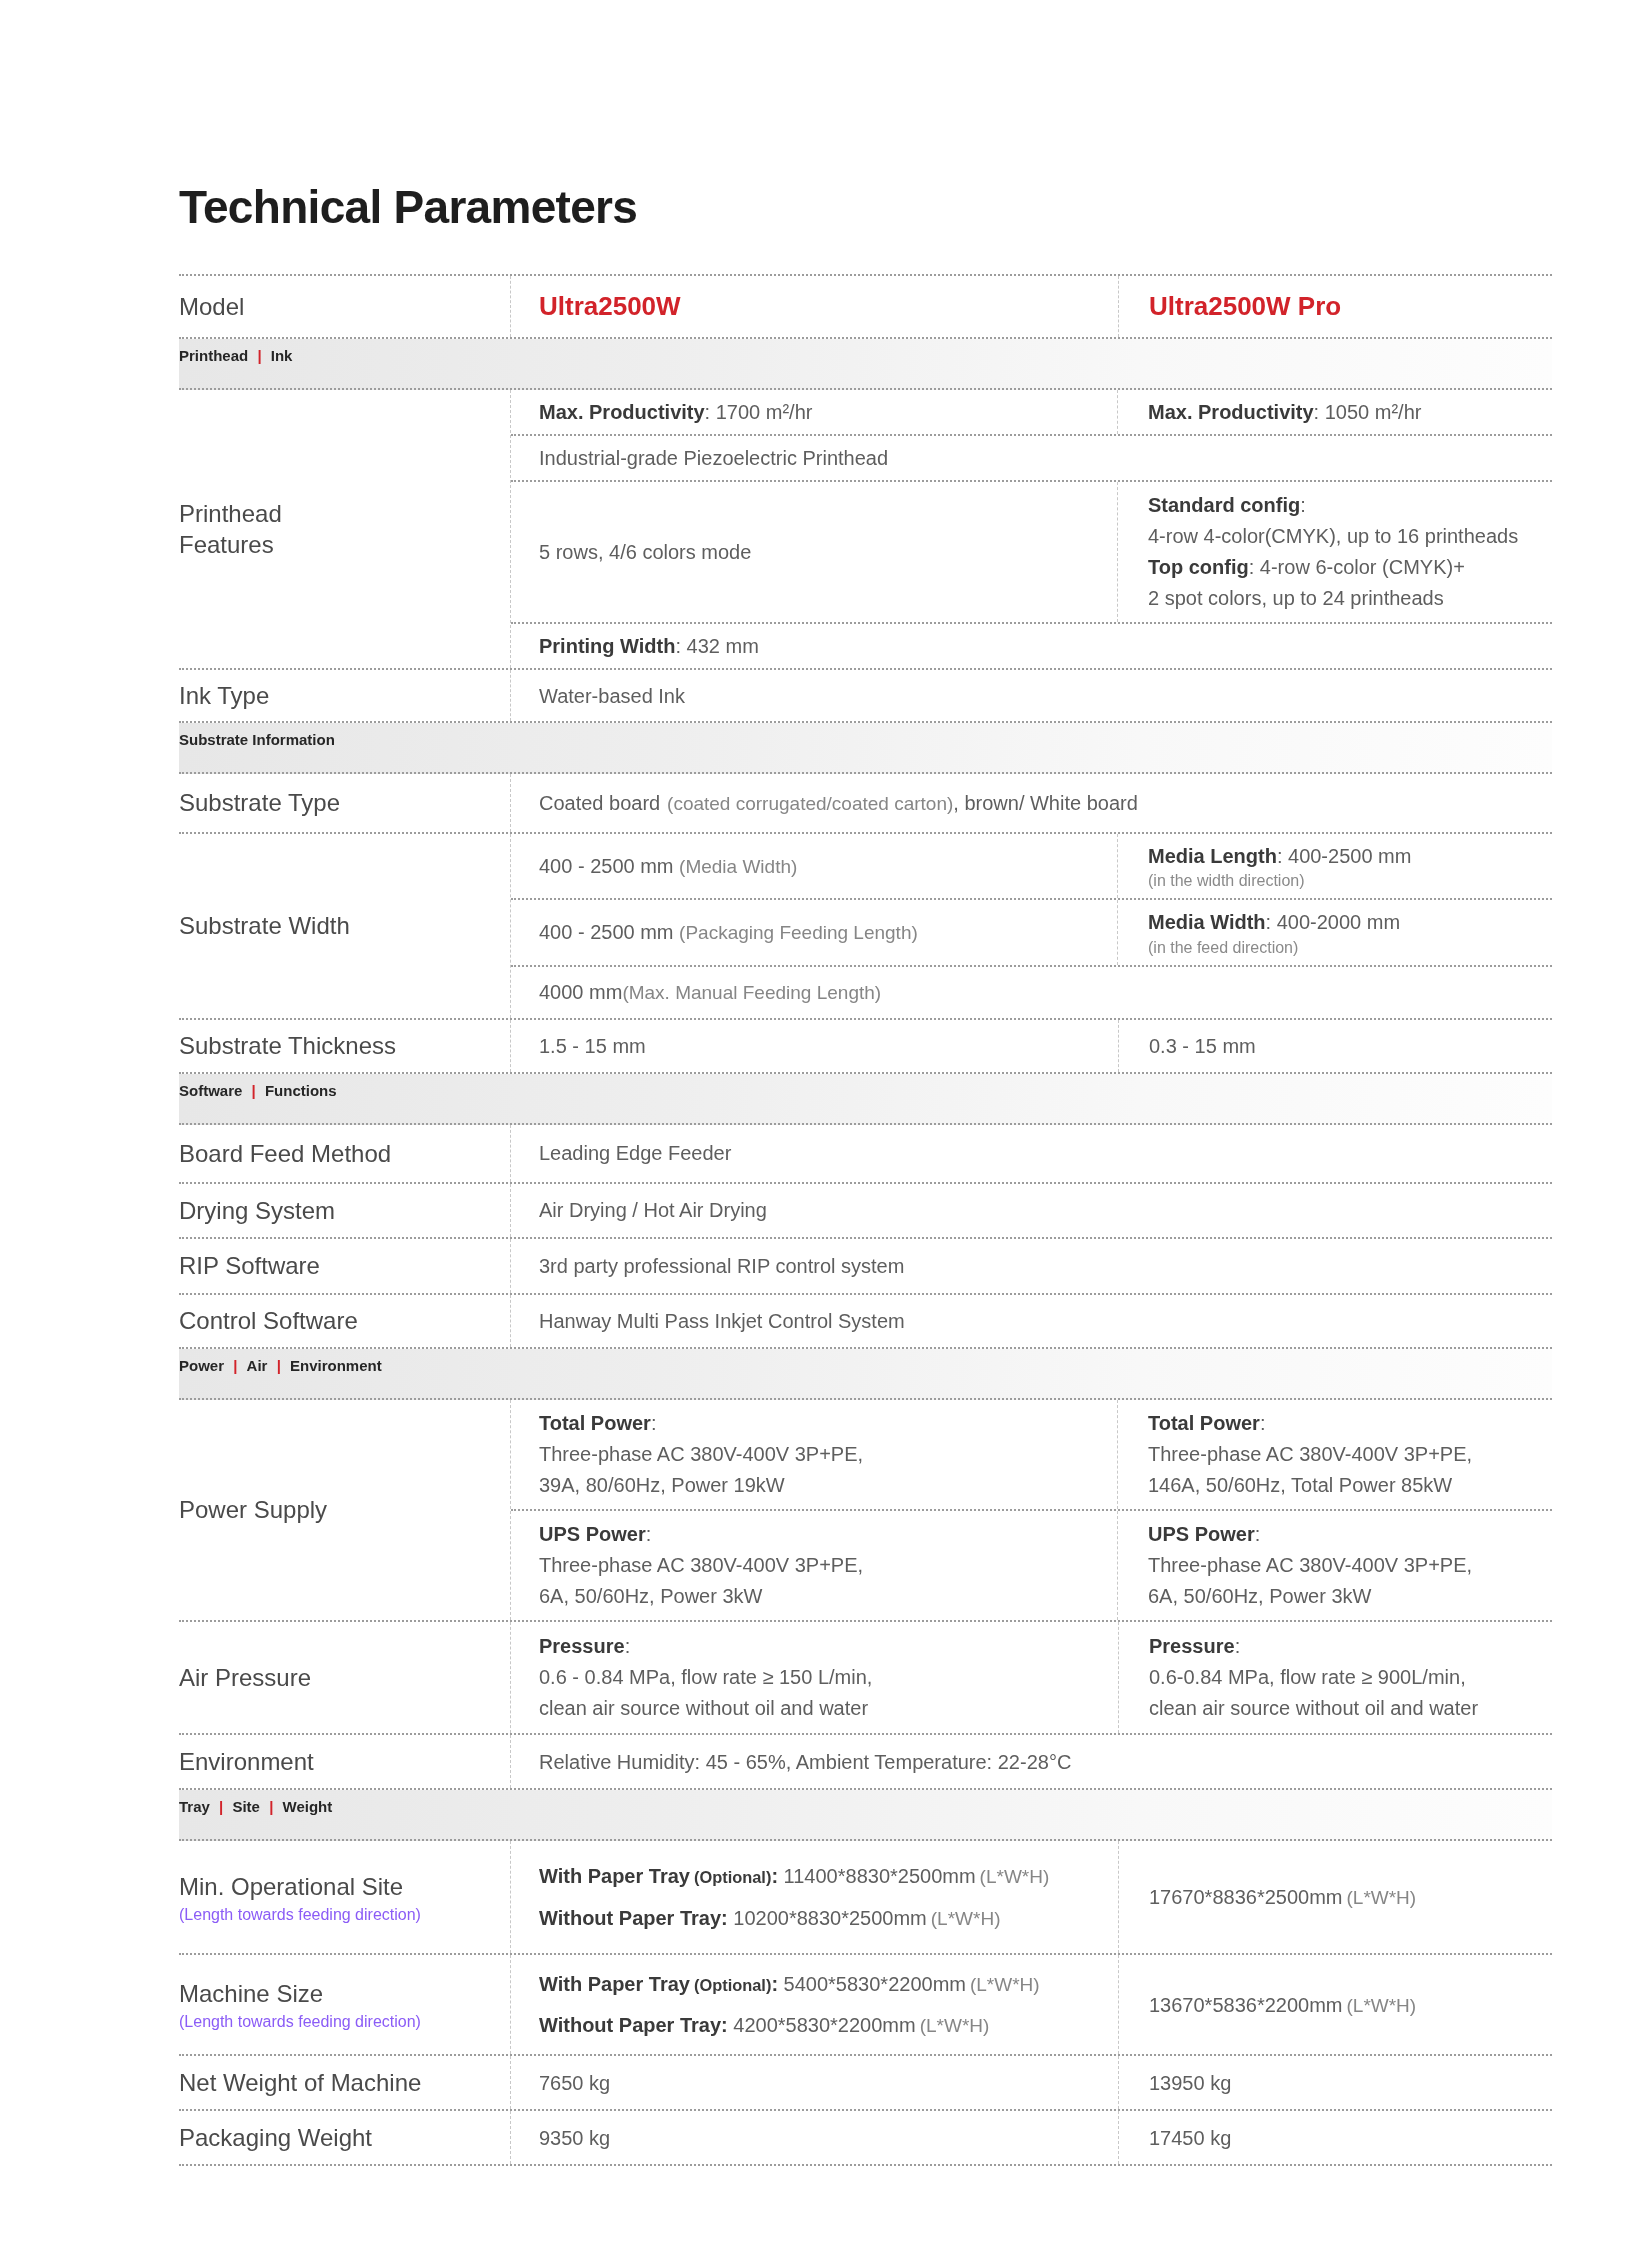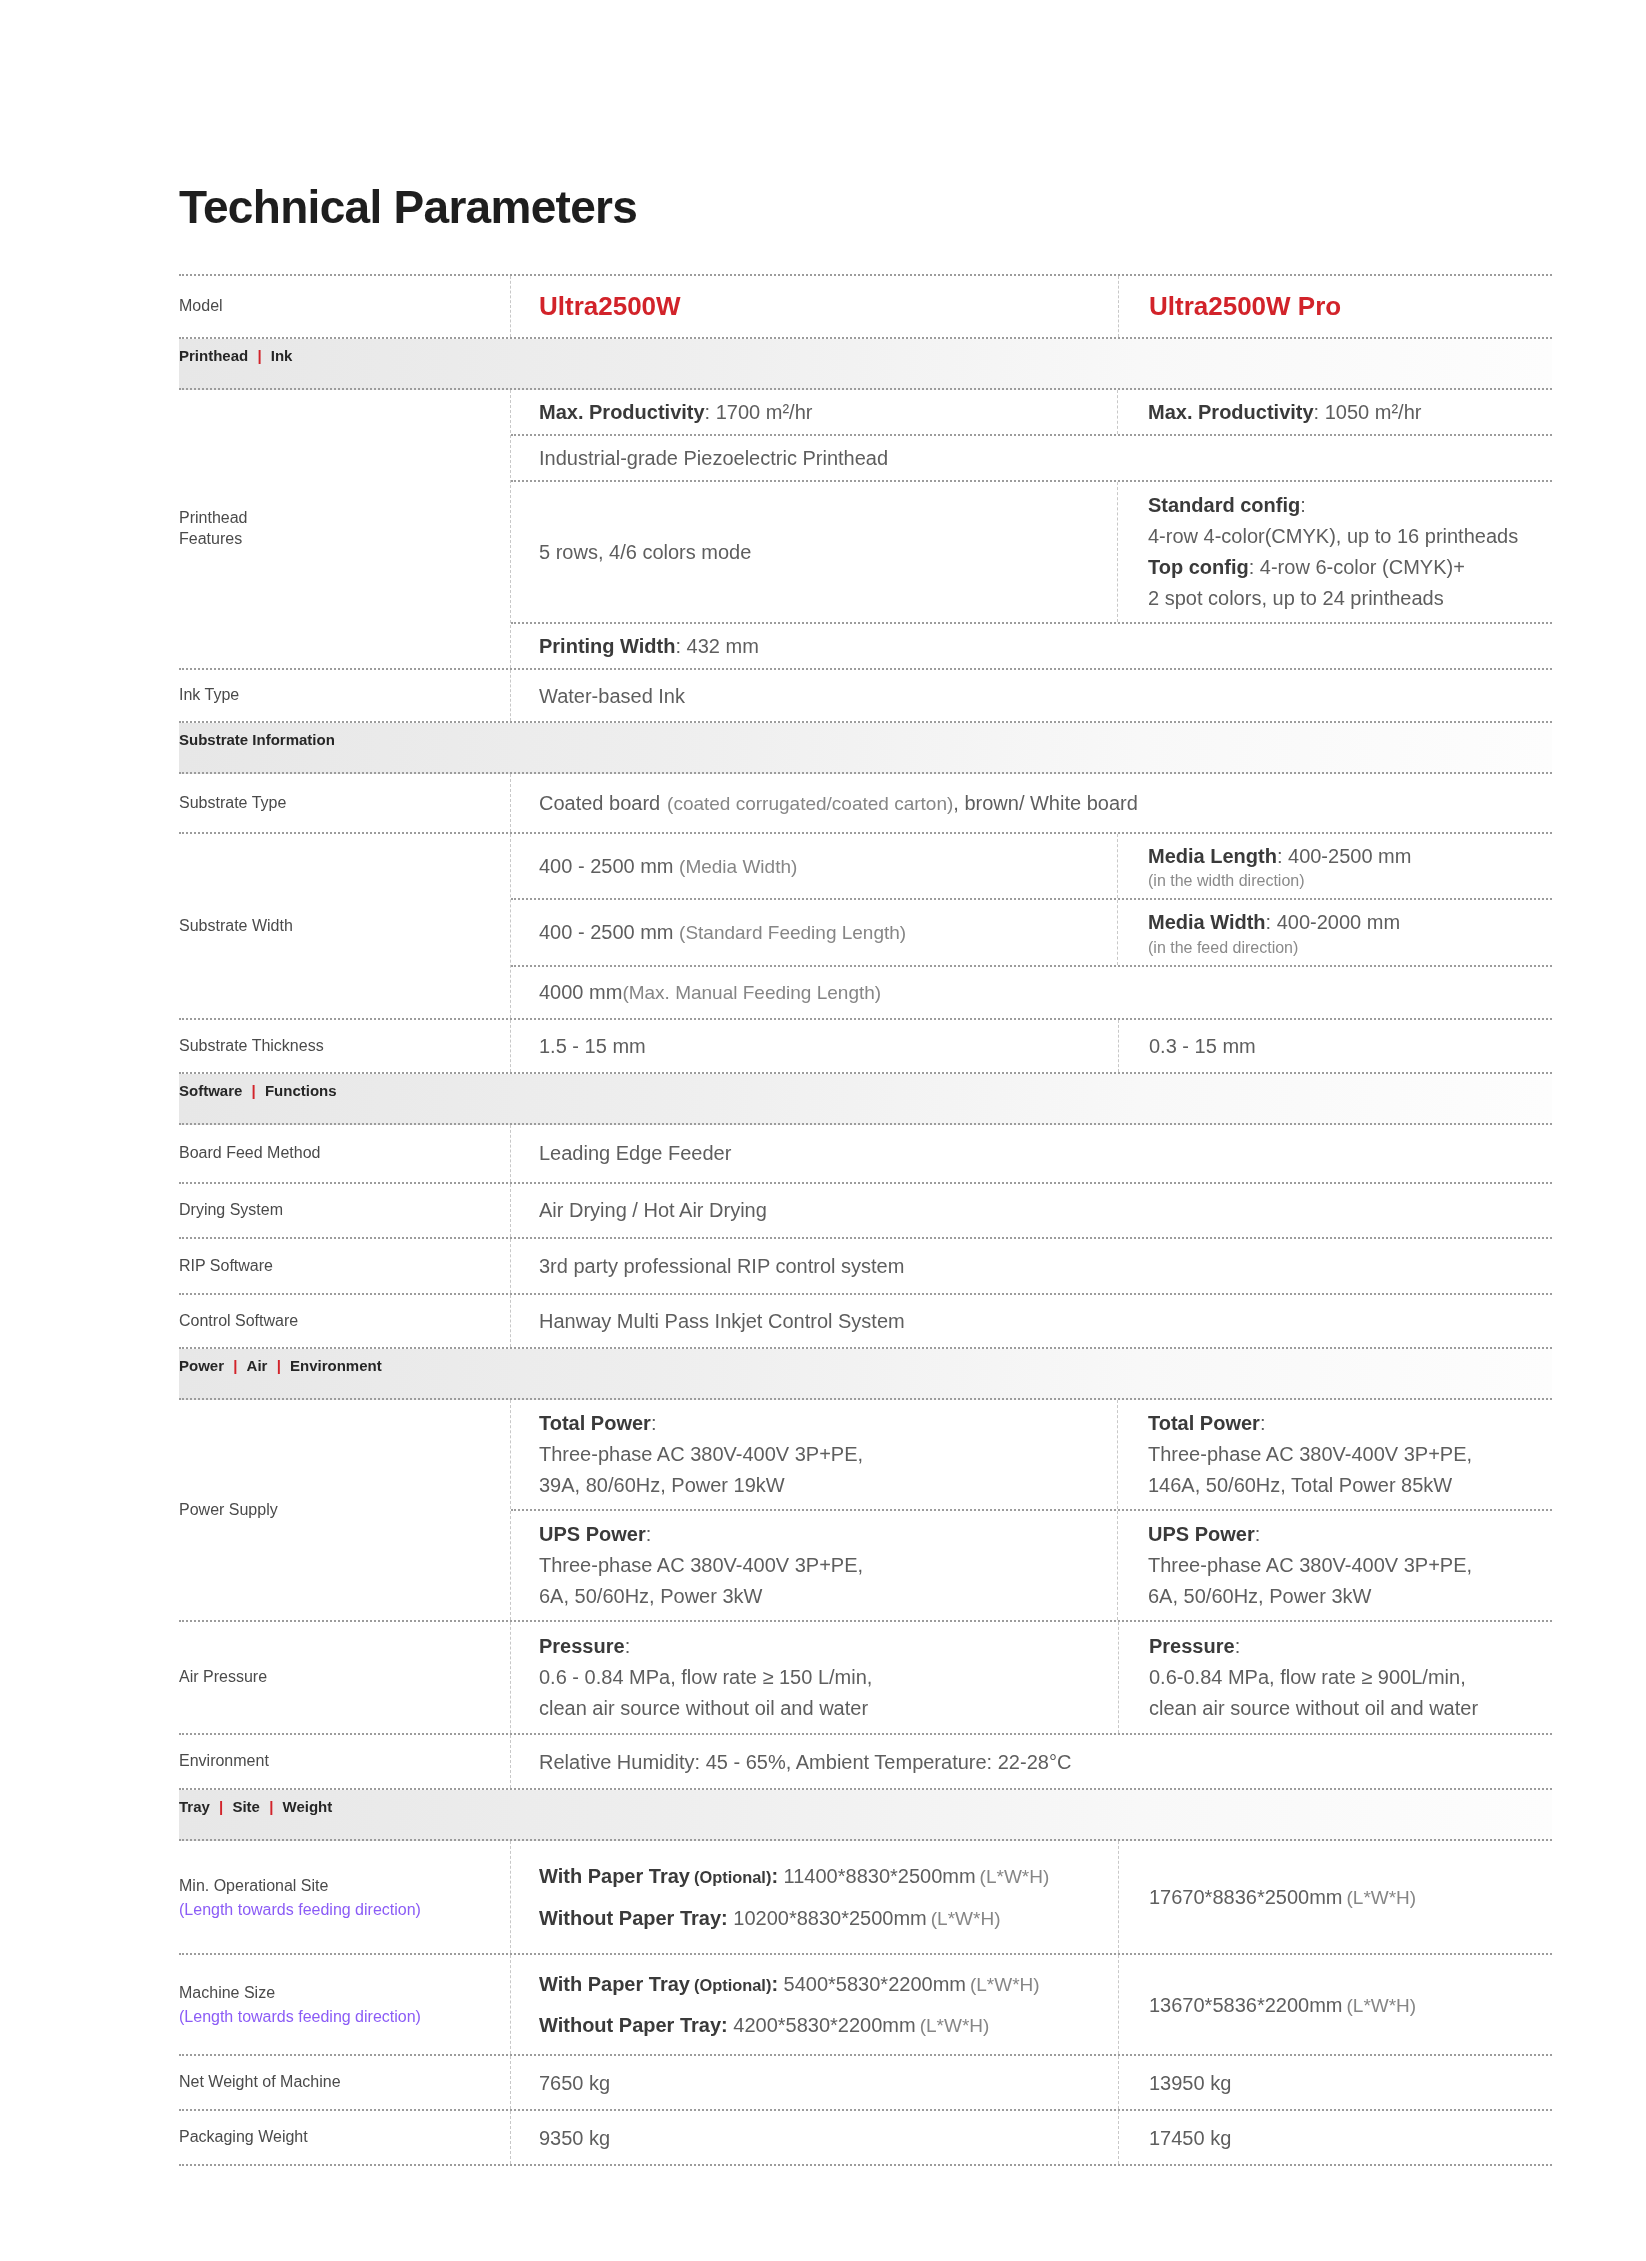--- a/index.html
+++ b/index.html
@@ -37,21 +37,21 @@
   .g2{padding:8px 13px 8px 28px;}
   .g3{border-left:1.3px dashed var(--dash);padding:8px 10.5px 8px 30px;}
   .sub.full .g2{padding-right:26px;}
 
   
   .band{border-bottom:2px dotted var(--dot);background:linear-gradient(90deg,#e7e7e7 0%,#eeeeee 35%,#f8f8f8 70%,#fdfdfd 100%);
         min-height:51px;padding:8px 0 0 0;font-size:15px;font-weight:700;color:#262626;}
   .bsep{color:var(--accent);font-weight:700;margin:0 9.2px;}
 
   
-  .lbl{font-size:16px;color:var(--label);line-height:1.3;}
+  .lbl{font-size:24px;color:var(--label);line-height:1.3;}
   .lbl-sub{font-size:16px;color:#8b5cf6;margin-top:4px;}
   .v{font-size:20px;color:var(--val);line-height:1.4;}
   .b{font-weight:700;color:var(--valb);}
   .sm{font-size:19px;color:var(--sm);margin-left:4px;}
   .sm-b{font-size:16.4px;font-weight:700;color:var(--valb);margin-left:4px;}
   .model-name{font-size:26px;font-weight:800;color:var(--accent);letter-spacing:0;}
   .lines div{line-height:1.55;}
   .subnote{font-size:16px;color:#8a8a8a;margin-top:1.3px;line-height:1.2;}
   .stack > div + div{margin-top:13px;}
 </style>
@@ -149,21 +149,21 @@
           <div class="g2 v">
             <span><span>400 - 2500 mm </span><span class="sm" style="margin-left:0">(Media Width)</span></span>
           </div>
           <div class="g3 v">
             <span><span class="b">Media Length</span><span>: 400-2500 mm</span></span>
             <span class="subnote">(in the width direction)</span>
           </div>
         </div>
         <div class="sub" style="min-height:57px">
           <div class="g2 v">
-            <span><span>400 - 2500 mm </span><span class="sm" style="margin-left:0">(Standard Feeding Length)</span></span>
+            <span><span>400 - 2500 mm </span><span class="sm" style="margin-left:0">(Packaging Feeding Length)</span></span>
           </div>
           <div class="g3 v">
             <span><span class="b">Media Width</span><span>: 400-2000 mm</span></span>
             <span class="subnote">(in the feed direction)</span>
           </div>
         </div>
         <div class="sub full" style="min-height:51px">
           <div class="g2 v">
             <span><span>4000 mm</span><span class="sm" style="margin-left:0">(Max. Manual Feeding Length)</span></span>
           </div>

